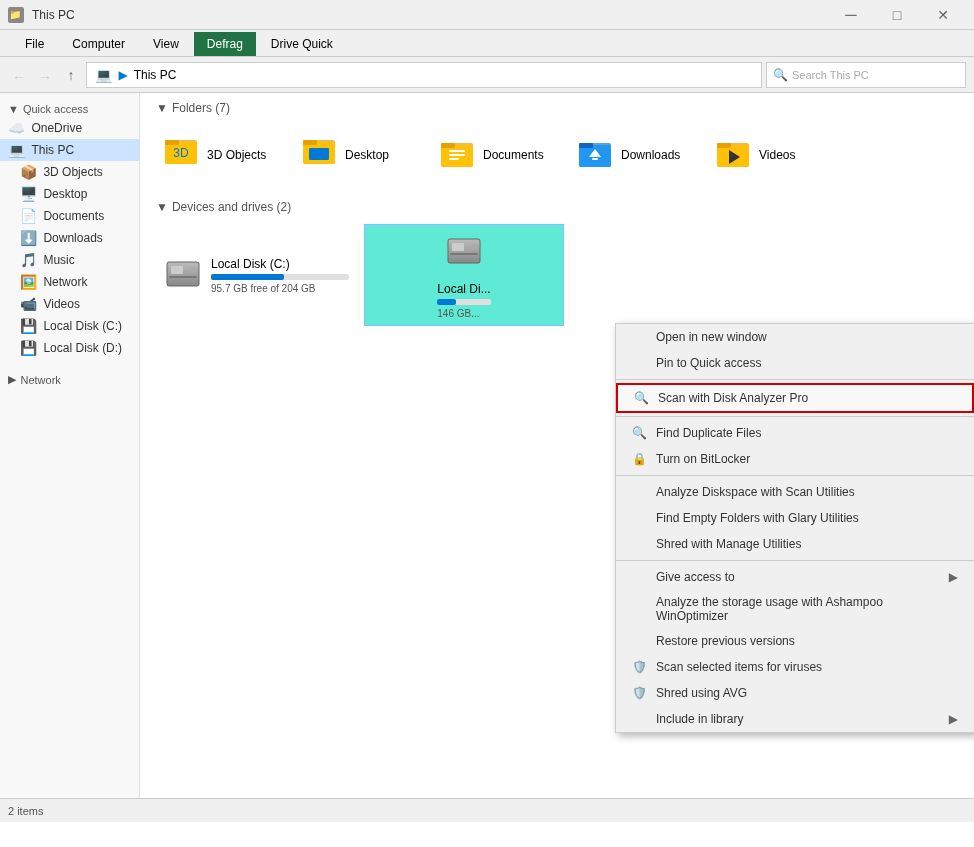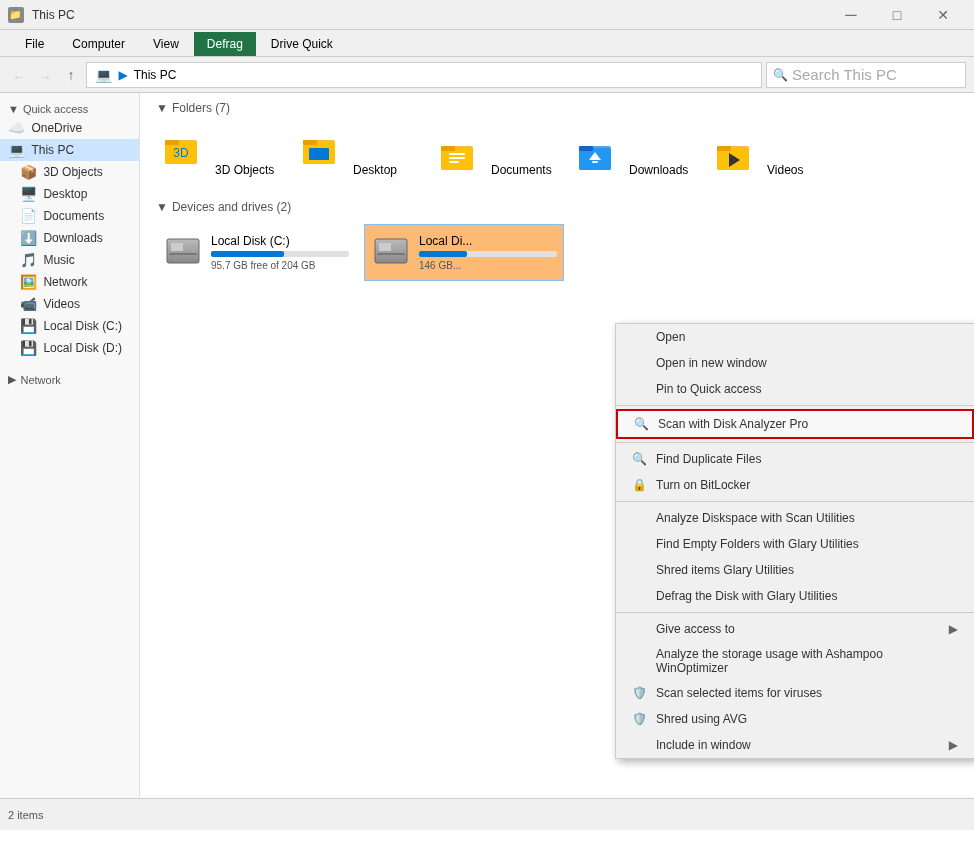--- a/index.html
+++ b/index.html
@@ -133,22 +133,22 @@
     }
     .folder-grid {
       display: flex;
       flex-wrap: wrap;
       gap: 8px;
       margin-bottom: 16px;
     }
     .folder-item {
       width: 130px;
       display: flex;
-      align-items: flex-end;
-      gap: 16px;
+      align-items: center;
+      gap: 8px;
       padding: 6px;
       cursor: pointer;
       border: 1px solid transparent;
     }
 
     
     .drive-grid {
       display: flex;
       flex-wrap: wrap;
       gap: 8px;
@@ -163,21 +163,21 @@
       border: 1px solid transparent;
     }
     .drive-info { flex: 1; }
     .drive-name { font-size: 12px; font-weight: 500; }
     .drive-bar-container { height: 6px; background: #e0e0e0; border-radius: 2px; margin: 3px 0; }
     .drive-bar { height: 6px; background: #0078d4; border-radius: 2px; }
     .drive-space { font-size: 10px; color: #555; }
 
     
     .status-bar {
-      height: 32px;
+      height: 24px;
       background: #f0f0f0;
       border-top: 1px solid #ccc;
       display: flex;
       align-items: center;
       padding: 4px 8px;
       font-size: 11px;
       color: #555;
     }
 
     
@@ -208,22 +208,23 @@
     .ctx-divider {
       height: 1px;
       background: #ccc;
       margin: 3px 0;
     }
     .ctx-icon { width: 16px; height: 16px; display: flex; align-items: center; justify-content: center; font-size: 14px; flex-shrink: 0; }
     .ctx-arrow { margin-left: auto; color: #666; }
 
     
     .drive-item.selected {
-      background: #fdba74;
+      background: #5eead4;
       border-color: #80c0ff;
+      flex-direction: column;
     }
   </style>
 </head>
 <body>
 
 <div class="title-bar">
   <div class="title-bar-icons">
     <div class="title-icon">📁</div>
   </div>
   <span class="title-text">This PC</span>
@@ -248,21 +249,21 @@
   <button class="nav-btn disabled">←</button>
   <button class="nav-btn disabled">→</button>
   <button class="nav-btn">↑</button>
   <div class="address-bar">
     <span class="address-icon">💻</span>
     <span style="margin-right:6px;color:#0078d4;">▶</span>
     <span>This PC</span>
   </div>
   <div style="width:200px;height:26px;border:1px solid #ccc;background:white;display:flex;align-items:center;padding:0 6px;gap:4px;">
     <span>🔍</span>
-    <span style="color:#aaa;font-size:15px;">Search This PC</span>
+    <span style="color:#aaa;font-size:11px;">Search This PC</span>
   </div>
 </div>
 
 <div class="main-layout">
 
   <div class="sidebar">
     <div class="sidebar-section-header">
       <span>▼</span>
       <span>Quick access</span>
     </div>
@@ -445,24 +446,20 @@
             <div class="drive-bar" style="width:35%;"></div>
           </div>
           <div class="drive-space">146 GB...</div>
         </div>
       </div>
     </div>
 
     <div class="context-menu">
       <div class="ctx-item">
         <span class="ctx-icon"></span>
-        <span>Open</span>
-      </div>
-      <div class="ctx-item">
-        <span class="ctx-icon"></span>
         <span>Open in new window</span>
       </div>
       <div class="ctx-item">
         <span class="ctx-icon"></span>
         <span>Pin to Quick access</span>
       </div>
       <div class="ctx-divider"></div>
       <div class="ctx-item highlighted">
         <span class="ctx-icon" style="font-size:12px;">🔍</span>
         <span>Scan with Disk Analyzer Pro</span>
@@ -480,47 +477,47 @@
       <div class="ctx-item">
         <span class="ctx-icon"></span>
         <span>Analyze Diskspace with Scan Utilities</span>
       </div>
       <div class="ctx-item">
         <span class="ctx-icon"></span>
         <span>Find Empty Folders with Glary Utilities</span>
       </div>
       <div class="ctx-item">
         <span class="ctx-icon"></span>
-        <span>Shred items Glary Utilities</span>
-      </div>
-      <div class="ctx-item">
-        <span class="ctx-icon"></span>
-        <span>Defrag the Disk with Glary Utilities</span>
+        <span>Shred with Manage Utilities</span>
       </div>
       <div class="ctx-divider"></div>
       <div class="ctx-item">
         <span class="ctx-icon"></span>
         <span>Give access to</span>
         <span class="ctx-arrow">▶</span>
       </div>
       <div class="ctx-item">
         <span class="ctx-icon"></span>
         <span>Analyze the storage usage with Ashampoo WinOptimizer</span>
       </div>
       <div class="ctx-item">
+        <span class="ctx-icon"></span>
+        <span>Restore previous versions</span>
+      </div>
+      <div class="ctx-item">
         <span class="ctx-icon" style="font-size:12px;">🛡️</span>
         <span>Scan selected items for viruses</span>
       </div>
       <div class="ctx-item">
         <span class="ctx-icon" style="font-size:12px;">🛡️</span>
         <span>Shred using AVG</span>
       </div>
       <div class="ctx-item">
         <span class="ctx-icon"></span>
-        <span>Include in window</span>
+        <span>Include in library</span>
         <span class="ctx-arrow">▶</span>
       </div>
 
     </div>
 
   </div>
 </div>
 
 <div class="status-bar">
   <span>2 items</span>

